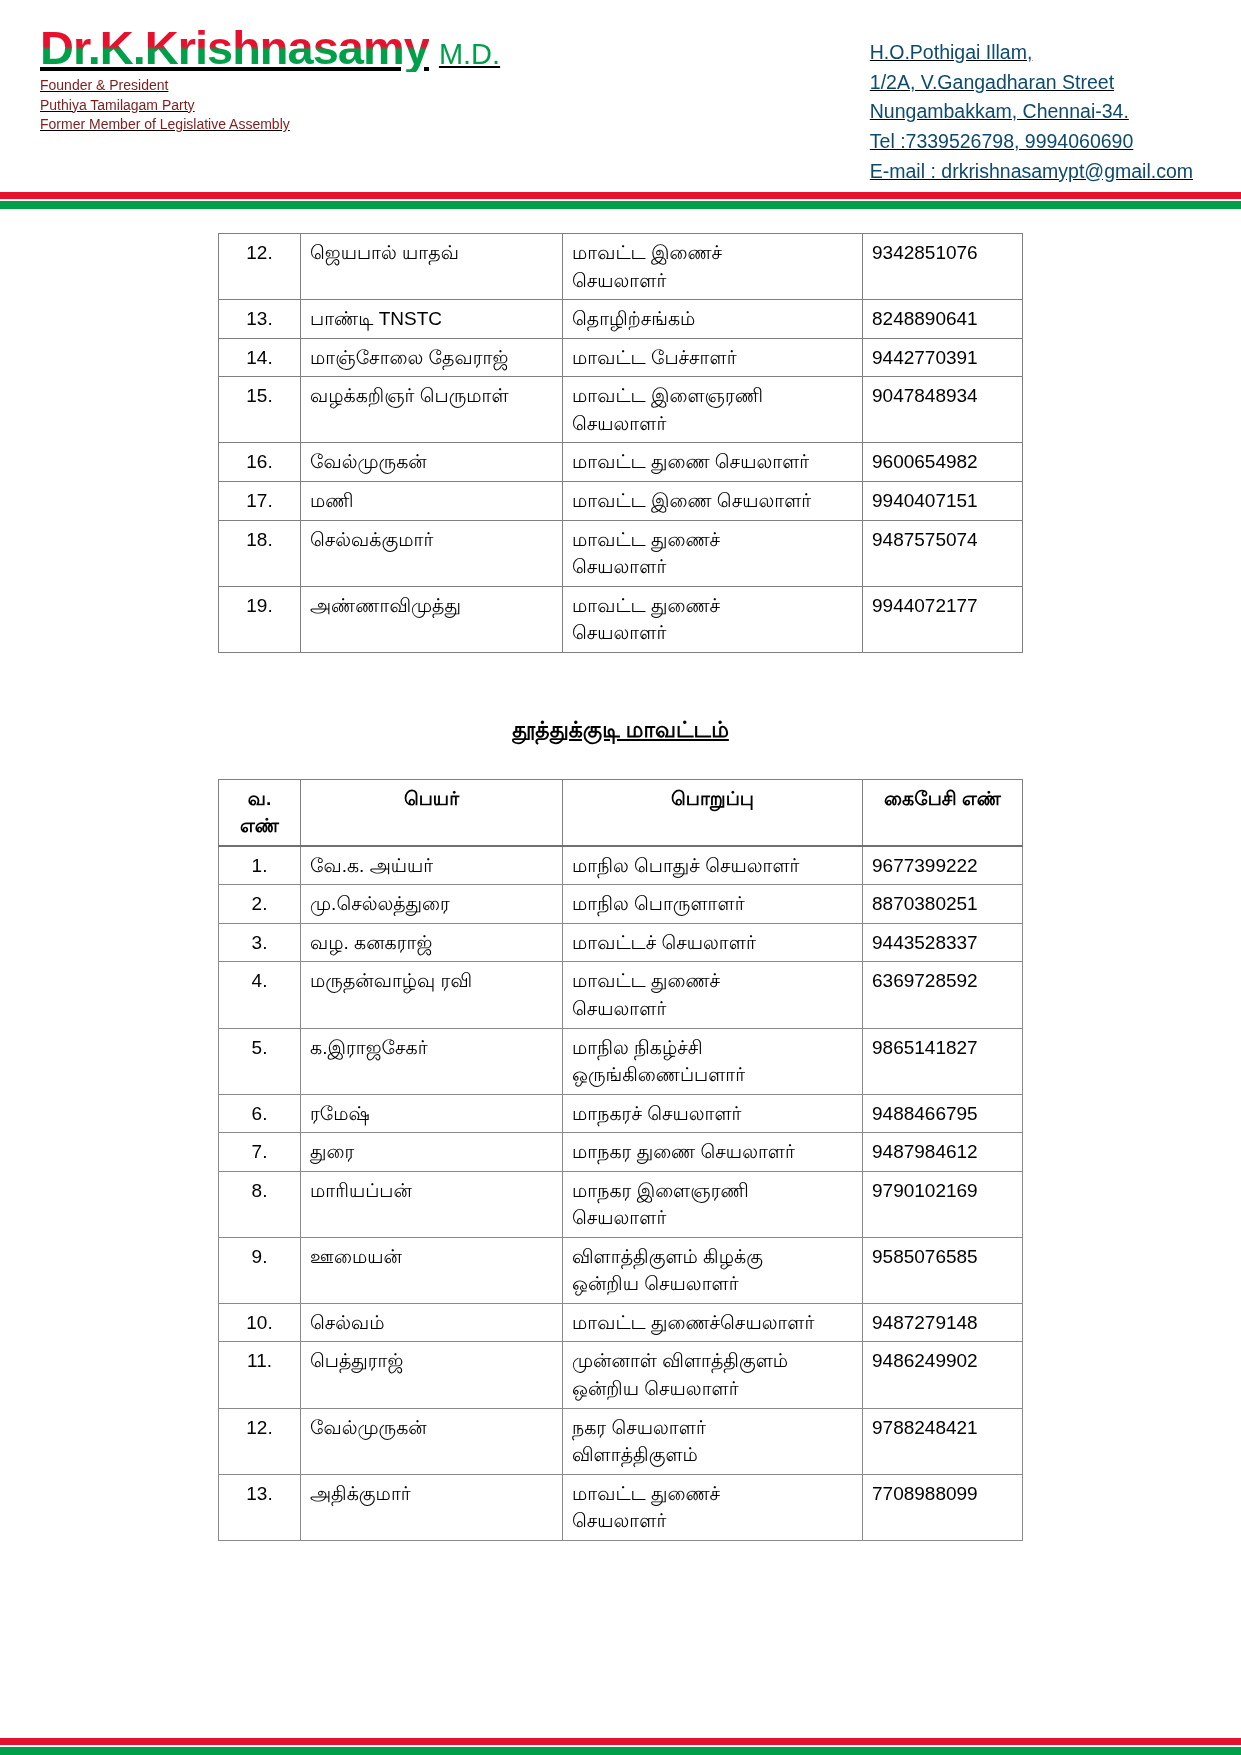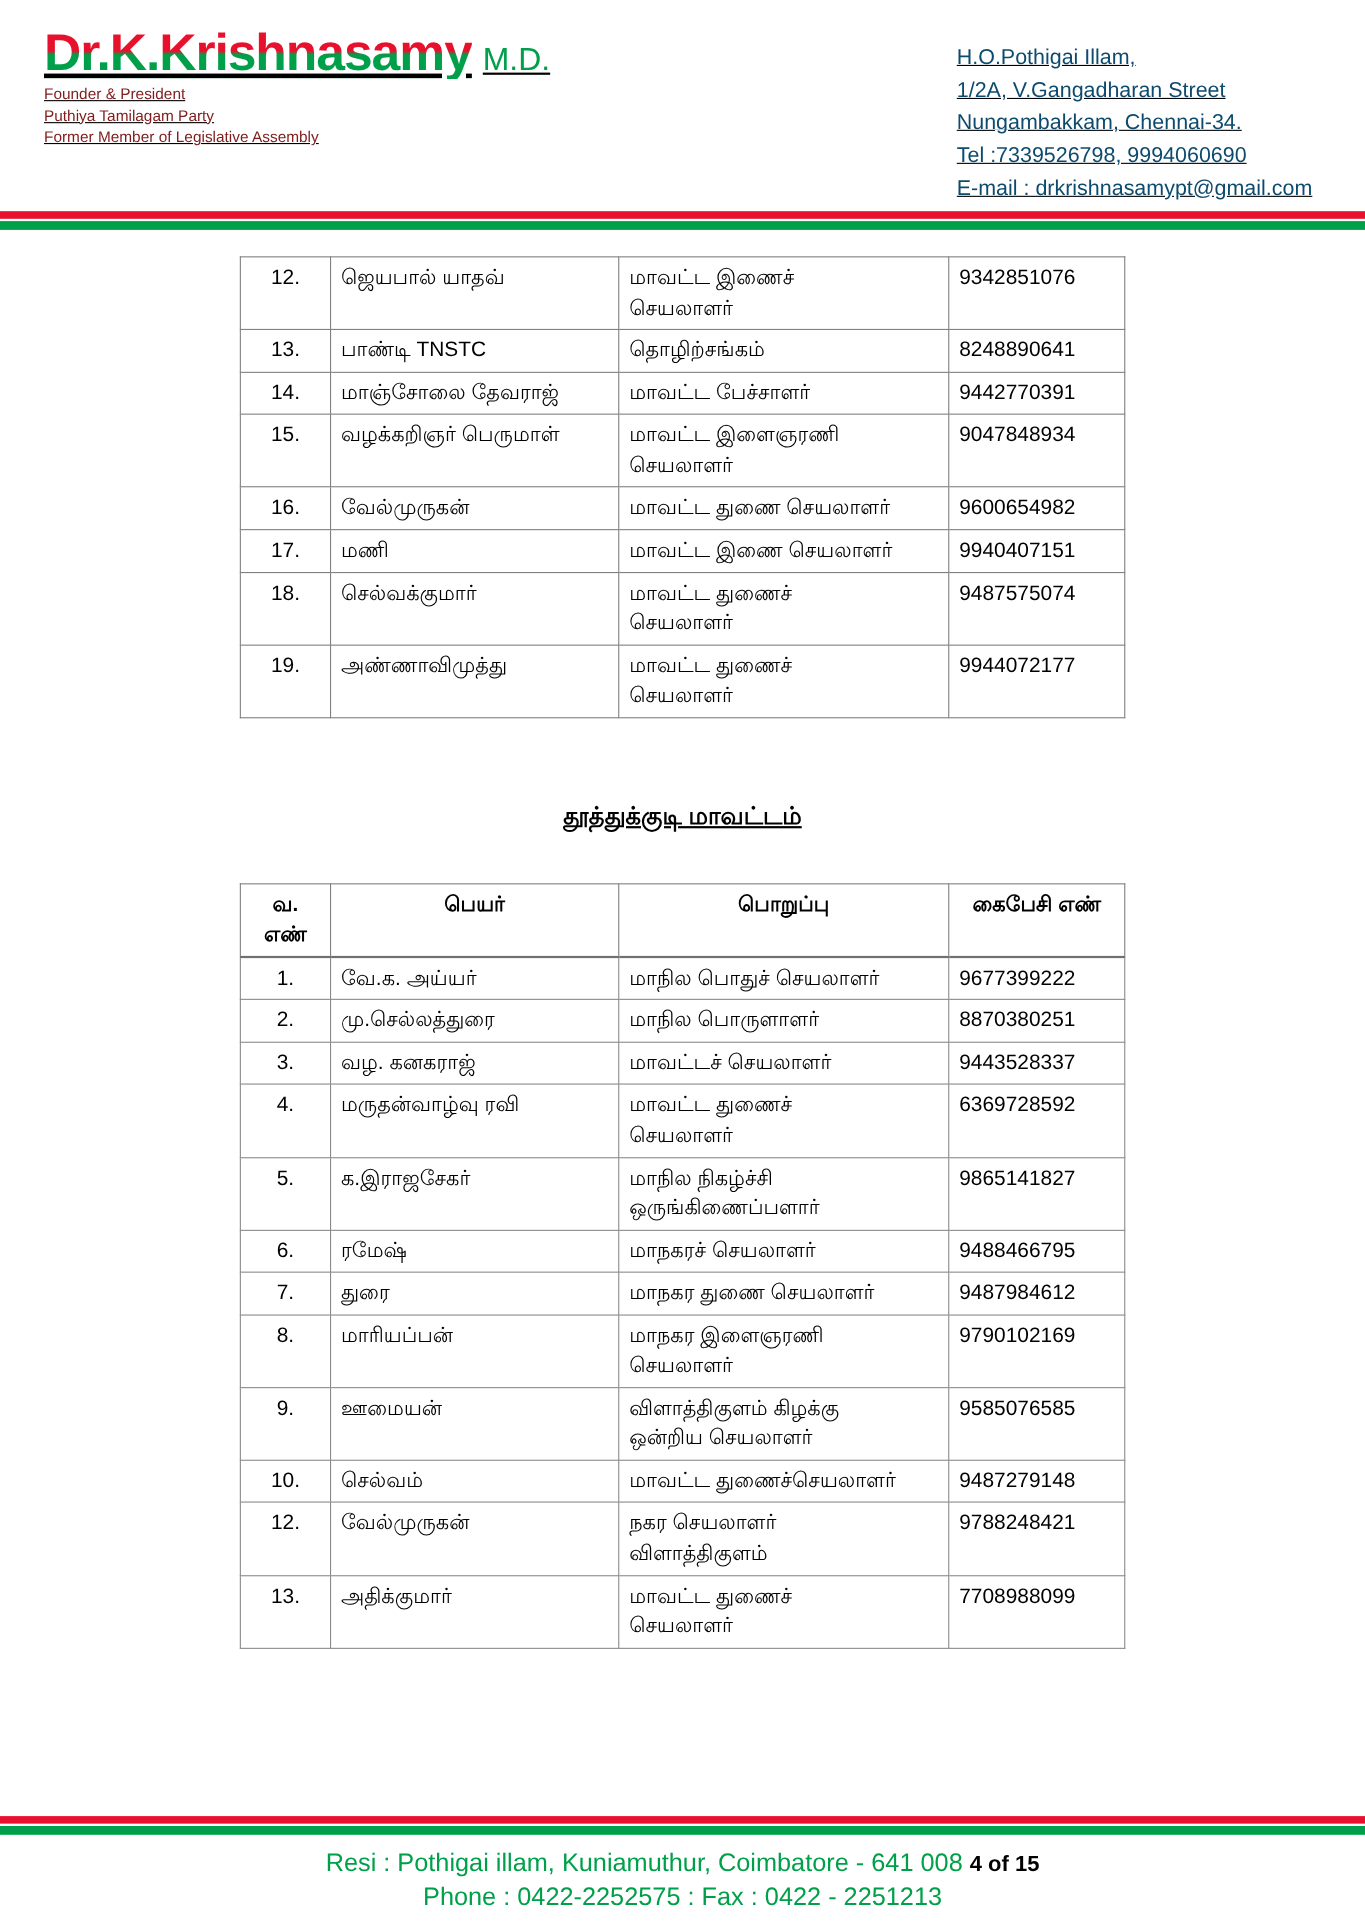--- a/index.html
+++ b/index.html
@@ -82,21 +82,21 @@
   .rule-top { margin-top: 6px; }
 
   
   .content {
     padding: 0 40px;
   }
 
   .dir-table {
     border-collapse: collapse;
     table-layout: fixed;
-    margin: 12px auto;
+    margin: 0 auto;
     font-size: 19px;
   }
   .dir-table td, .dir-table th {
     border: 1px solid #808080;
     padding: 5px 9px;
     vertical-align: top;
     line-height: 1.45;
     font-weight: normal;
   }
   .col-sno  { width: 82px;  text-align: center; }
@@ -350,20 +350,29 @@
         </tr>
         <tr>
           <td class="col-sno">10.</td>
           <td class="col-name">செல்வம்</td>
           <td class="col-role">
             <span class="cellline">மாவட்ட துணைச்செயலாளர்</span>
           </td>
           <td class="col-ph">9487279148</td>
         </tr>
         <tr>
+          <td class="col-sno">11.</td>
+          <td class="col-name">பெத்துராஜ்</td>
+          <td class="col-role">
+            <span class="cellline">முன்னாள் விளாத்திகுளம்</span>
+            <span class="cellline">ஒன்றிய செயலாளர்</span>
+          </td>
+          <td class="col-ph">9486249902</td>
+        </tr>
+        <tr>
           <td class="col-sno">12.</td>
           <td class="col-name">வேல்முருகன்</td>
           <td class="col-role">
             <span class="cellline">நகர செயலாளர்</span>
             <span class="cellline">விளாத்திகுளம்</span>
           </td>
           <td class="col-ph">9788248421</td>
         </tr>
         <tr>
           <td class="col-sno">13.</td>
@@ -378,20 +387,13 @@
   </table>
 
 </div>
 
 <div class="footer">
   <div class="rule-block">
     <div class="rule-red"></div>
     <div class="rule-white"></div>
     <div class="rule-green"></div>
   </div>
-  <div class="footer-text">
-    <div>
-      <span>Resi : Pothigai illam, Kuniamuthur, Coimbatore - 641 008</span>
-      <span class="pageno">4 of 15</span>
-    </div>
-    <div>Phone : 0422-2252575 : Fax : 0422 - 2251213</div>
-  </div>
 </div>
 
 </body></html>

